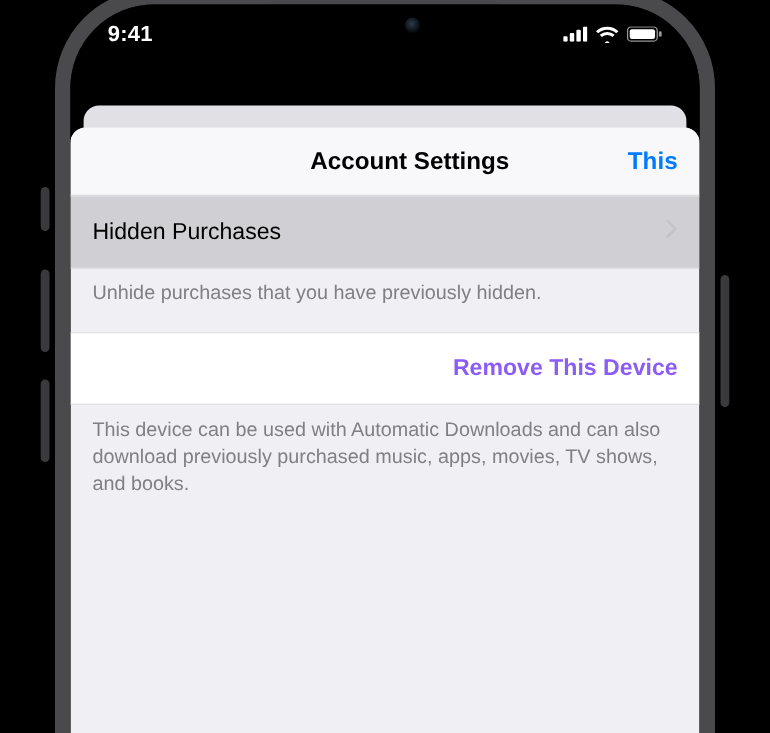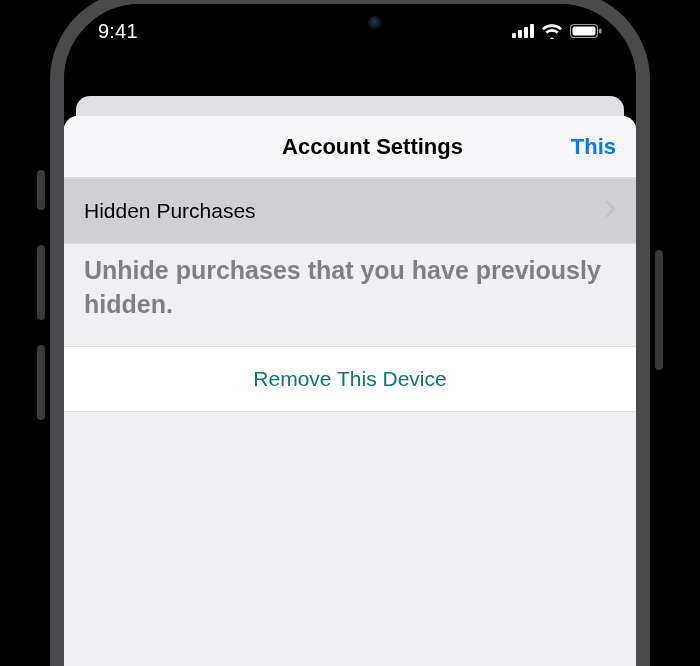--- a/index.html
+++ b/index.html
@@ -72,21 +72,21 @@
     height: 54px;
     display: flex;
     align-items: center;
     justify-content: space-between;
     padding: 0 34px;
     z-index: 15;
     color: #fff;
   }
   .status-time {
     font-size: 20px;
-    font-weight: 400;
+    font-weight: 700;
     letter-spacing: 0.2px;
   }
   .status-icons {
     display: flex;
     align-items: center;
     gap: 7px;
   }
   .status-icons svg { display: block; }
 
   
@@ -150,32 +150,32 @@
     justify-content: space-between;
     border-top: 1px solid #dcdce0;
     border-bottom: 1px solid #dcdce0;
     font-size: 21px;
     color: #000;
   }
   .row.selected {
     background: #d0d0d4;
   }
   .row.center {
-    justify-content: center;
-    color: #0f766e;
+    justify-content: flex-end;
+    color: #8b5cf6;
+    font-weight: bold;
   }
   .chevron {
     color: #c4c4c8;
   }
   .footer-text {
     padding: 10px 20px 24px 20px;
-    font-size: 25px;
+    font-size: 18px;
     line-height: 1.35;
     color: #808084;
-    font-weight: bold;
   }
 </style>
 </head>
 <body>
 
 <div class="side-btn btn-left-1"></div>
 <div class="side-btn btn-left-2"></div>
 <div class="side-btn btn-left-3"></div>
 <div class="side-btn btn-right"></div>
 
@@ -232,17 +232,18 @@
           </svg>
         </span>
       </div>
 
       <div class="footer-text">Unhide purchases that you have previously hidden.</div>
 
       <div class="row center">
         <span>Remove This Device</span>
       </div>
 
+      <div class="footer-text">This device can be used with Automatic Downloads and can also download previously purchased music, apps, movies, TV shows, and books.</div>
 
     </div>
 
   </div>
 </div>
 
 </body></html>

